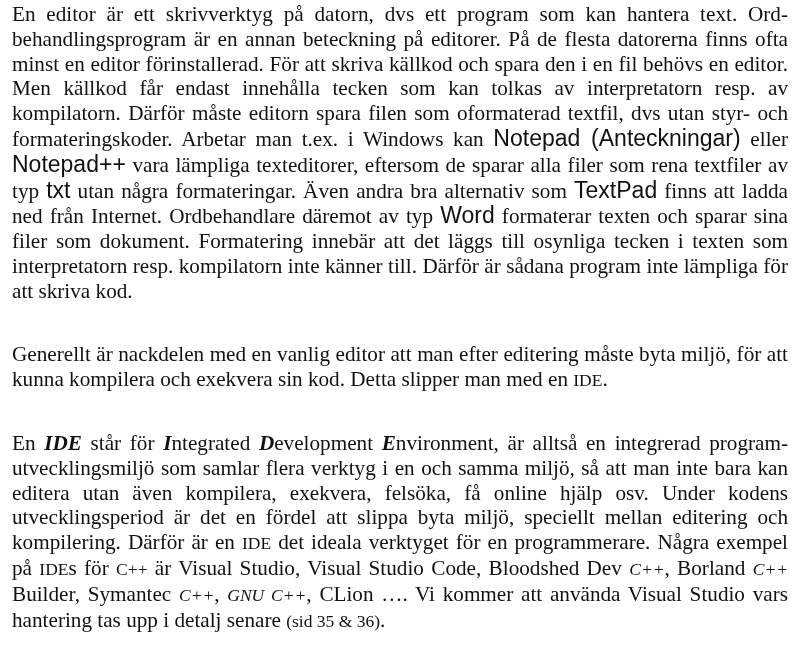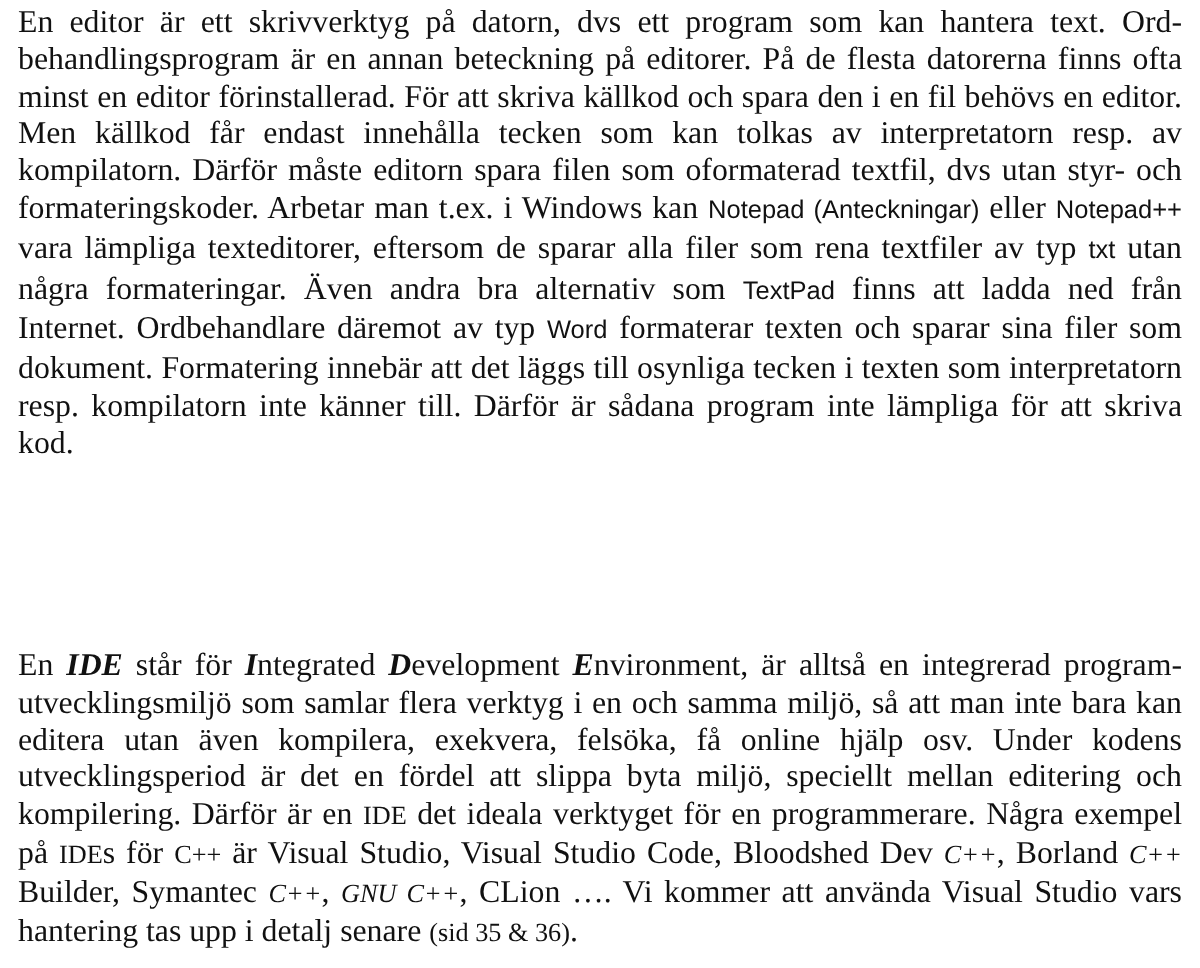--- a/index.html
+++ b/index.html
@@ -12,23 +12,24 @@
   .para {
     position: absolute; left: 12px; width: 776px;
     font-size: 21.2px; line-height: 24.8px;
     text-align: justify; margin: 0;
   }
   #p1 { top: 2px; }
   #p2 { top: 342px; }
   #p3 { top: 431px; }
   .i { }
   .bi { font-style: italic; font-weight: bold; }
-  .sans { font-family: "Liberation Sans", "DejaVu Sans", sans-serif; font-size: 17px; }
+  .sans { font-family: "Liberation Sans", "DejaVu Sans", sans-serif; font-size: 23px; }
   .sm { font-size: 17.5px; }
   .smi { font-size: 17.5px; font-style: italic; }
 </style>
 </head>
 <body>
 
 <div class="page">
   <p class="para" id="p1"><span>En </span><span class="i">editor</span><span> är ett skrivverktyg på datorn, dvs ett program som kan hantera text. </span><span class="i">Ord­behandlingsprogram</span><span> är en annan beteckning på editorer. På de flesta datorerna finns ofta minst en editor förinstallerad. För att skriva källkod och spara den i en fil behövs en editor. Men källkod får endast innehålla tecken som kan tolkas av inter­pretatorn resp. av kompilatorn. Därför måste editorn spara filen som </span><span class="i">oformaterad textfil</span><span>, dvs utan styr- och formateringskoder. Arbetar man t.ex. i Windows kan </span><span class="sans">Notepad (Anteckningar)</span><span> eller </span><span class="sans">Notepad++</span><span> vara lämpliga texteditorer, eftersom de sparar alla filer som rena textfiler av typ </span><span class="sans">txt</span><span> utan några formateringar. Även andra bra alternativ som </span><span class="sans">TextPad</span><span> finns att ladda ned från Internet. Ordbehandlare däre­mot av typ </span><span class="sans">Word</span><span> formaterar texten och sparar sina filer som dokument. Formate­ring innebär att det läggs till osynliga tecken i texten som interpretatorn resp. kom­pilatorn inte känner till. Därför är sådana program inte lämpliga för att skriva kod.</span></p>
+  <p class="para" id="p2"><span>Generellt är nackdelen med en vanlig editor att man efter editering måste byta mil­jö, för att kunna kompilera och exekvera sin kod. Detta slipper man med en </span><span class="sm">IDE</span><span>.</span></p>
   <p class="para" id="p3"><span>En </span><span class="bi">IDE</span><span> står för </span><span class="bi">I</span><span class="i">ntegrated </span><span class="bi">D</span><span class="i">evelopment </span><span class="bi">E</span><span class="i">nvironment</span><span>, är alltså en </span><span class="i">integrerad program­utvecklingsmiljö</span><span> som samlar flera verktyg i en och samma miljö, så att man inte bara kan editera utan även kompilera, exekvera, felsöka, få online hjälp osv. Under ko­dens utvecklingsperiod är det en fördel att slippa byta miljö, speciellt mellan edite­ring och kompilering. Därför är en </span><span class="sm">IDE</span><span> det ideala verktyget för en programmerare. Några exempel på </span><span class="sm">IDE</span><span>s för </span><span class="sm">C++</span><span> är </span><span class="i">Visual Studio</span><span>, </span><span class="i">Visual Studio Code</span><span>, </span><span class="i">Bloodshed Dev </span><span class="smi">C++</span><span class="i">, Borland </span><span class="smi">C++</span><span class="i"> Builder, Symantec </span><span class="smi">C++</span><span class="i">, </span><span class="smi">GNU C++</span><span class="i">, CLion</span><span> …. Vi kommer att använda </span><span class="i">Visual Studio</span><span> vars hantering tas upp i detalj senare </span><span class="sm">(sid 35 &amp; 36)</span><span>.</span></p>
 </div>
 
 </body></html>

